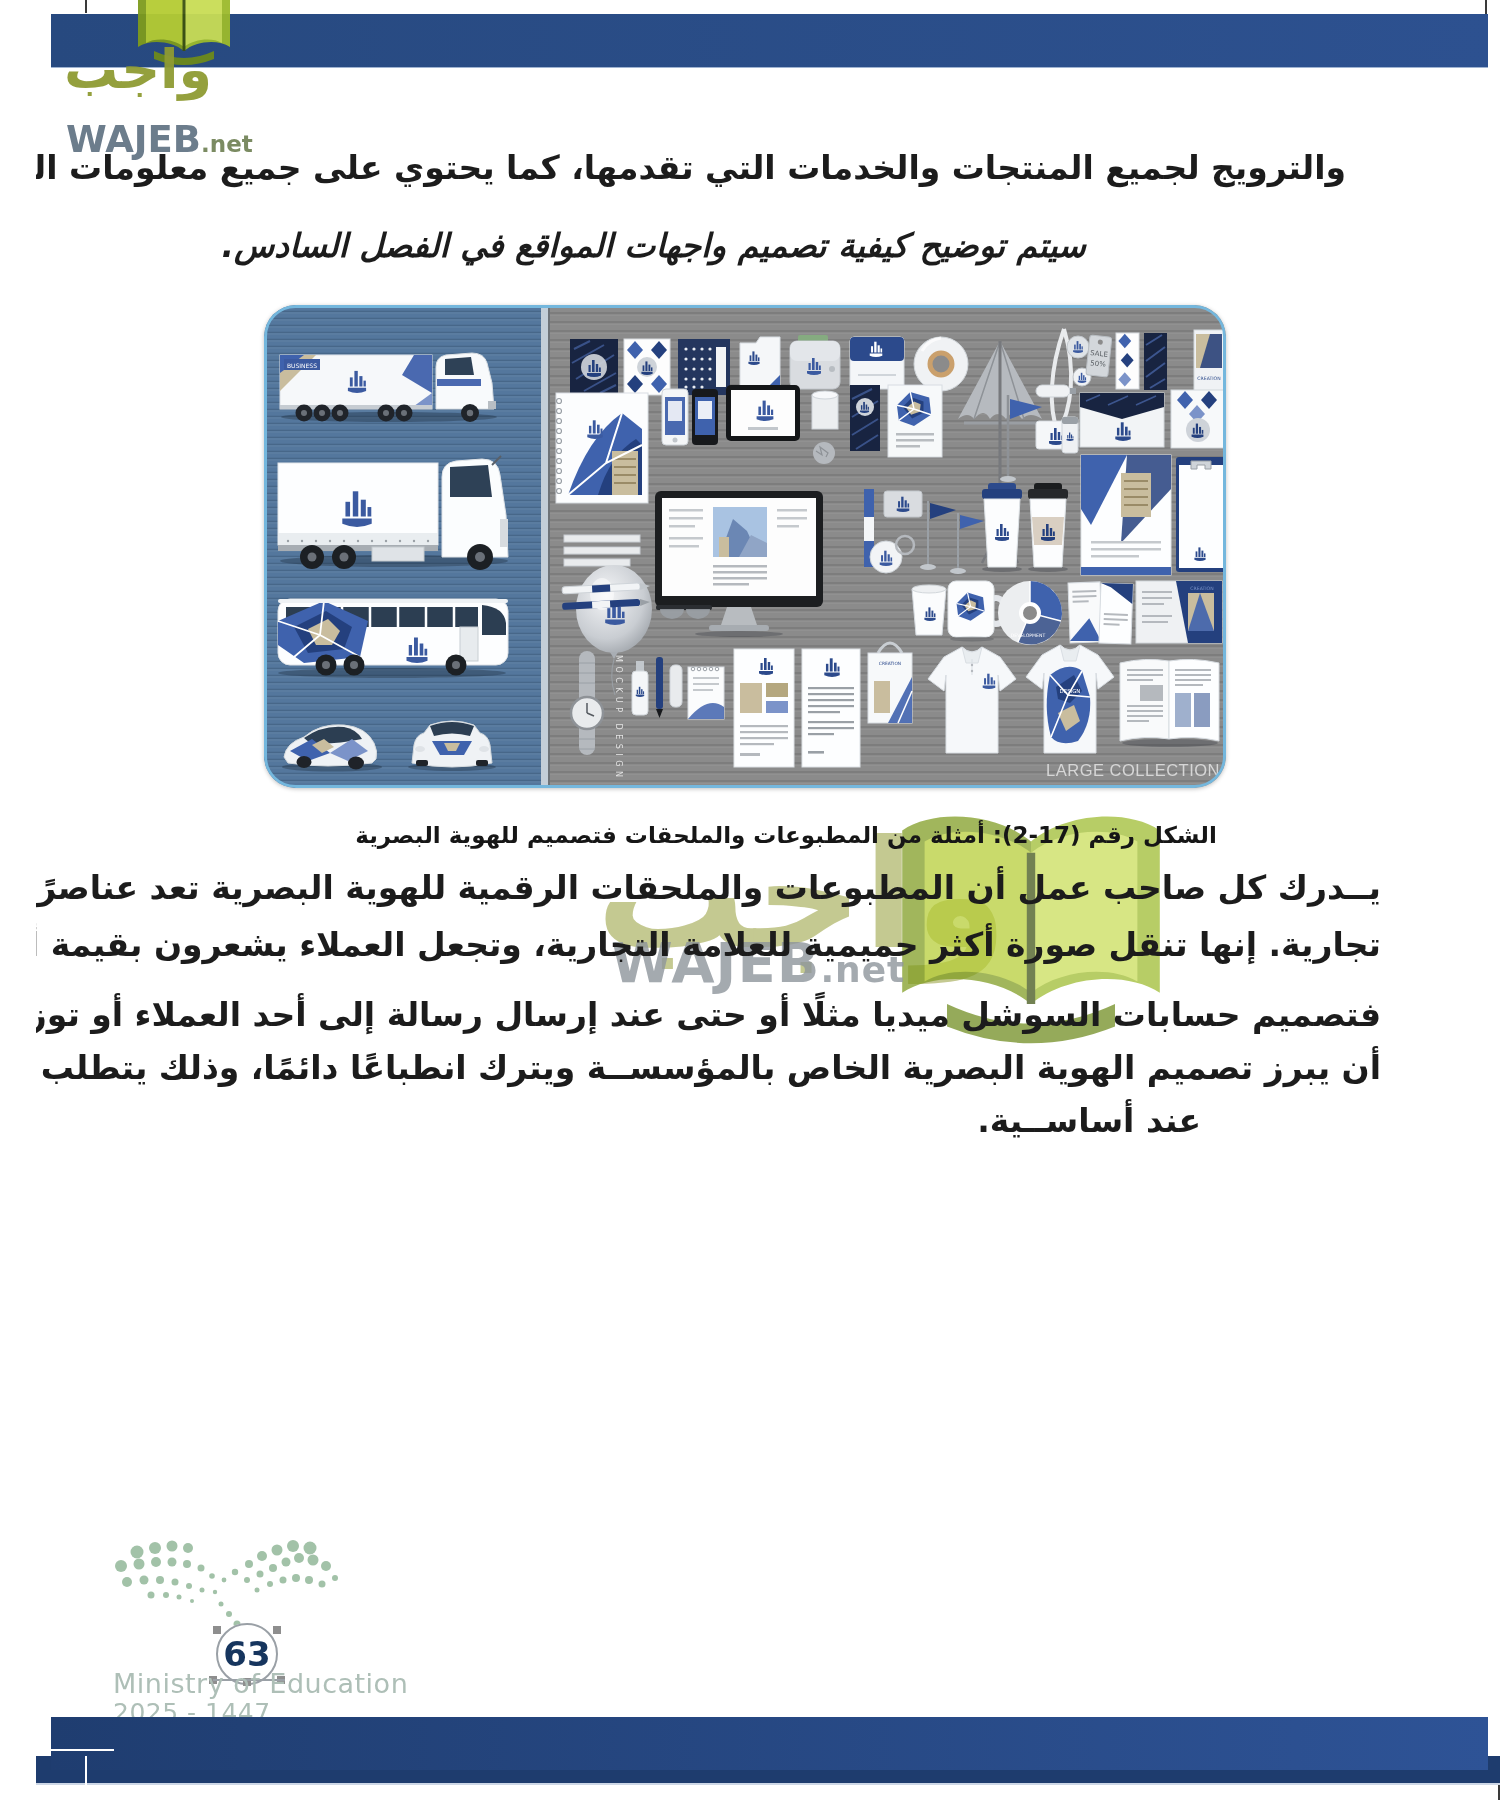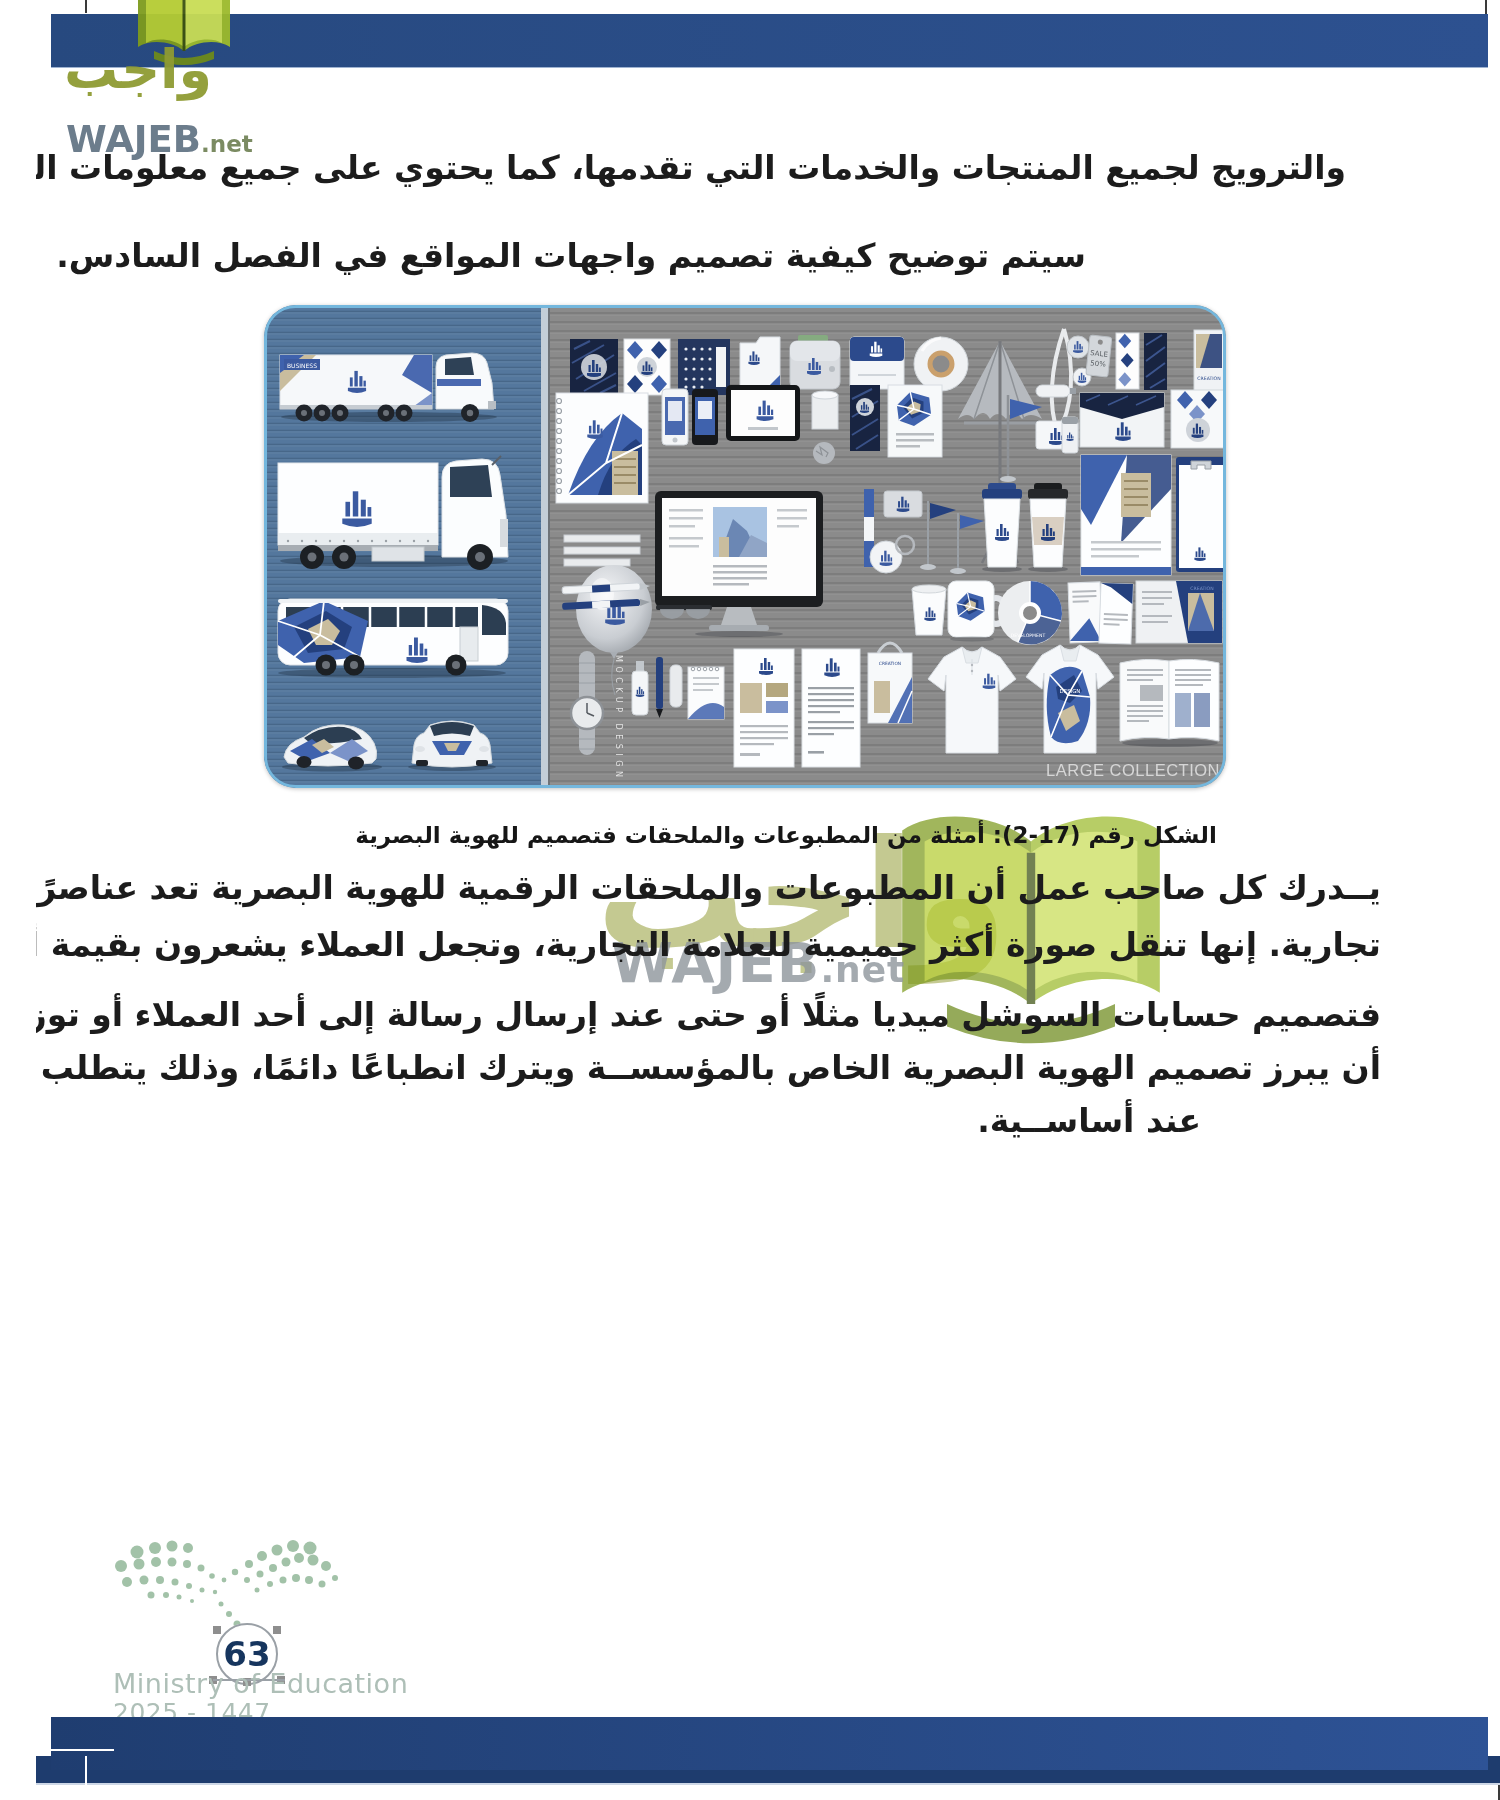--- a/index.html
+++ b/index.html
@@ -41,21 +41,21 @@
       <path d="M50,16 L50,70" stroke="#3c5210" stroke-width="3"></path>
       <path d="M20,70 Q50,84 80,70 L80,78 Q50,90 20,78 Z" fill="#6d8a1b"></path>
     </svg>
     <div class="abs" style="left:28px;top:58px;font-size:54px;font-weight:bold;color:#8f9b33;opacity:.95;">واجب</div>
     <div class="abs" style="left:30px;top:138px;">
       <span style="font-size:37px;font-weight:bold;color:#5d6f80;opacity:.9;">WAJEB</span><span style="font-size:23px;font-weight:bold;color:#6d7f52;opacity:.9;">.net</span>
     </div>
   </div>
 
   <div class="abs ar" style="right:190px;top:148px;">والترويج لجميع المنتجات والخدمات التي تقدمها، كما يحتوي على جميع معلومات التواصل مع المؤسسة.</div>
-  <div class="abs ar" style="right:450px;top:236px;">سيتم توضيح كيفية تصميم واجهات المواقع في الفصل السادس.</div>
+  <div class="abs ar" style="right:450px;top:226px;font-style:italic;">سيتم توضيح كيفية تصميم واجهات المواقع في الفصل السادس.</div>
 
   <div class="figure">
   <svg width="962" height="483" viewBox="0 0 962 483" role="img">
     <defs>
       <g id="lgo">
         <path d="M3,16 h14 v2.5 q-7,3 -14,0 Z"></path>
         <rect x="4.5" y="8" width="2.2" height="7"></rect>
         <rect x="8" y="3" width="2.6" height="12"></rect>
         <rect x="11.8" y="7" width="2.4" height="8"></rect>
         <rect x="15" y="10.5" width="1.8" height="4.5"></rect>

